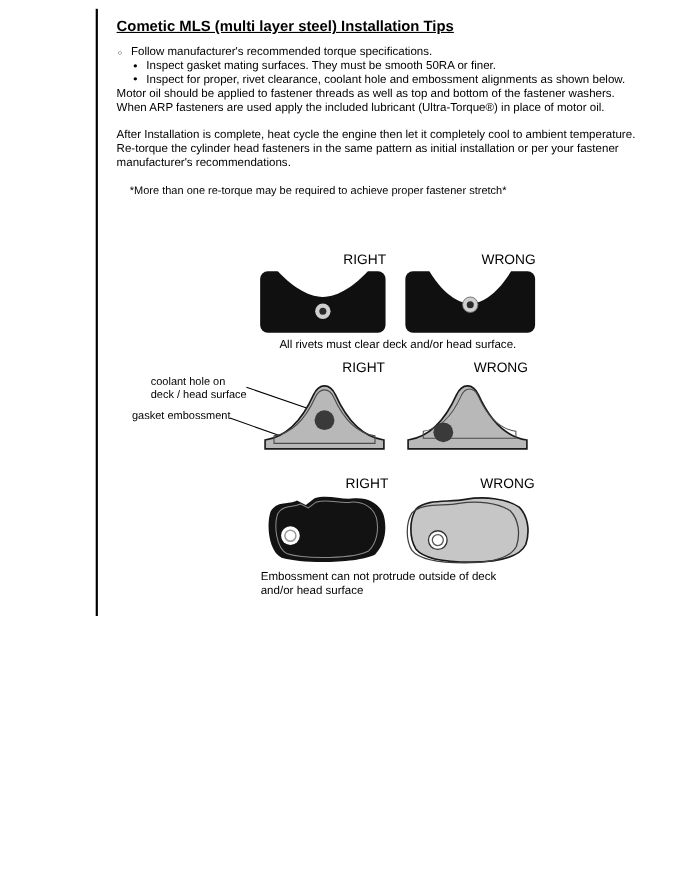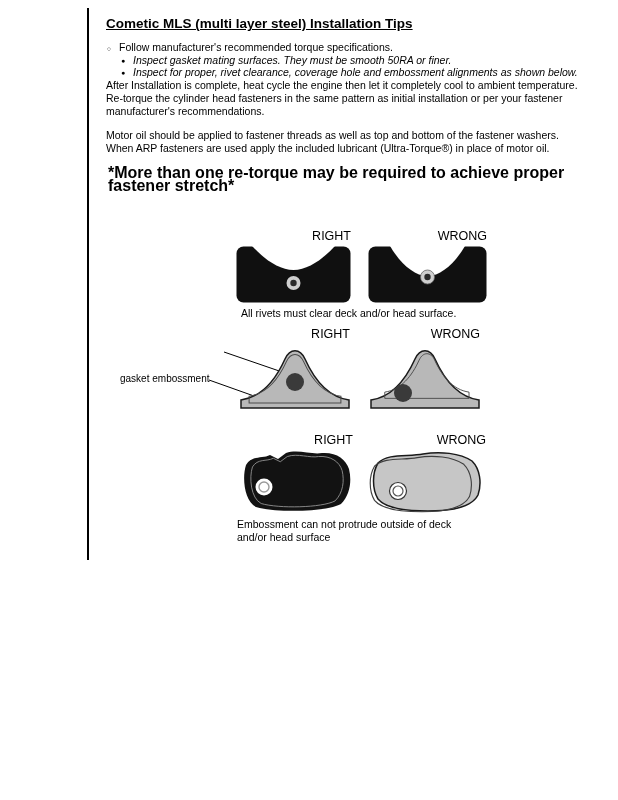--- a/index.html
+++ b/index.html
@@ -3,25 +3,25 @@
 <meta charset="utf-8">
 <style>
   html,body{margin:0;padding:0;background:#fff;}
   .page{position:relative;width:618px;height:560px;background:#ffffff;overflow:hidden;
         font-family:"Liberation Sans",sans-serif;color:#000;}
   .left-rule{position:absolute;left:87px;top:8px;width:2px;height:786px;background:#000;}
   .content{position:absolute;left:106px;top:16px;width:494px;}
   .doc-title{font-size:13.5px;font-weight:bold;text-decoration:underline;margin:0 0 10px 0;}
   .bullet{position:relative;padding-left:13px;font-size:10.5px;line-height:12.6px;}
   .bullet::before{content:"○";position:absolute;left:1px;top:1.5px;font-size:6.5px;}
-  .subbullet{position:relative;padding-left:13px;margin-left:14px;font-size:10.5px;line-height:12.6px;font-style:italic;}
+  .subbullet{position:relative;padding-left:13px;margin-left:14px;font-size:10.5px;line-height:12.6px;}
   .subbullet::before{content:"●";position:absolute;left:1px;top:1px;font-size:7px;}
   .diesel-heading{font-size:11.5px;font-weight:bold;margin:13px 0 9px 0;}
   .para{font-size:10.5px;line-height:13px;margin:0 0 11px 0;width:478px;}
-  .note{font-size:16px;line-height:13px;margin:2px;font-weight:bold;}
+  .note{font-size:10px;line-height:13px;margin:12px;}
   .hdr{position:absolute;font-size:12.5px;text-align:right;}
   .diag{position:absolute;}
   .caption{position:absolute;font-size:10.5px;line-height:12.5px;}
   .prelines{white-space:pre-line;}
   .side-label{position:absolute;font-size:10px;line-height:11.5px;}
   .warranty{position:absolute;left:106px;top:574px;width:488px;}
   .warranty h4{font-size:6.9px;margin:0 0 4px 0;font-weight:bold;}
   .warranty p{font-size:6.4px;line-height:7.3px;margin:0 0 4.5px 0;}
   .footer-code{position:absolute;left:386px;top:757px;font-size:11.5px;}
   svg{display:block;}
@@ -30,24 +30,24 @@
 <body>
 
 <div class="page">
   <div class="left-rule"></div>
 
   <div class="content">
     <h1 class="doc-title">Cometic MLS (multi layer steel) Installation Tips</h1>
 
     <div class="bullet">Follow manufacturer's recommended torque specifications.</div>
     <div class="subbullet">Inspect gasket mating surfaces.  They must be smooth 50RA or finer.</div>
-    <div class="subbullet">Inspect for proper, rivet clearance, coverage hole and embossment alignments as shown below.</div>
+    <div class="subbullet">Inspect for proper, rivet clearance, coolant hole and embossment alignments as shown below.</div>
 
+    <p class="para">Motor oil should be applied to fastener threads as well as top and bottom of the fastener washers. When ARP fasteners are used apply the included lubricant (Ultra-Torque®) in place of motor oil.</p>
     <p class="para">After Installation is complete, heat cycle the engine then let it completely cool to ambient temperature. Re-torque the cylinder head fasteners in the same pattern as initial installation or per your fastener manufacturer's recommendations.</p>
-    <p class="para">Motor oil should be applied to fastener threads as well as top and bottom of the fastener washers. When ARP fasteners are used apply the included lubricant (Ultra-Torque®) in place of motor oil.</p>
     <p class="note">*More than one re-torque may be required to achieve proper fastener stretch*</p>
   </div>
 
   <div class="hdr" style="left:236px;top:229px;width:115px;">RIGHT</div>
   <div class="hdr" style="left:368px;top:229px;width:119px;">WRONG</div>
 
   <div class="diag" style="left:236px;top:246px;">
     <svg width="115" height="57" viewBox="0 0 115 57">
       <rect x="0.5" y="0.5" width="114" height="56" rx="7" fill="#101010"></rect>
       <path d="M16,0 C28,13 43,24 57.5,24 C72,24 87,13 99,0 Z" fill="#ffffff"></path>
@@ -56,25 +56,27 @@
     </svg>
   </div>
   <div class="diag" style="left:368px;top:246px;">
     <svg width="119" height="57" viewBox="0 0 119 57">
       <rect x="0.5" y="0.5" width="118" height="56" rx="7" fill="#101010"></rect>
       <path d="M22,0 C32,17 46,30 59.5,30 C73,30 87,17 97,0 Z" fill="#ffffff"></path>
       <circle cx="59.5" cy="31" r="7" fill="#cfcfcf" stroke="#666" stroke-width="0.8"></circle>
       <circle cx="59.5" cy="31" r="3.2" fill="#2b2b2b"></circle>
     </svg>
   </div>
-  <div class="caption" style="left:241px;top:307px;text-align:center;">All rivets must clear deck and/or head surface.</div>
+  <div class="caption" style="left:254px;top:307px;text-align:center;">All rivets must clear deck and/or head surface.</div>
 
   <div class="hdr" style="left:240px;top:327px;width:110px;">RIGHT</div>
   <div class="hdr" style="left:370px;top:327px;width:110px;">WRONG</div>
 
+  <div class="side-label prelines" style="left:137px;top:342px;">coolant hole on
+deck / head surface</div>
   <div class="side-label" style="left:120px;top:373px;">gasket embossment</div>
 
   <svg class="diag" style="left:200px;top:340px;" width="110" height="70" viewBox="0 0 110 70">
     <line x1="24" y1="12" x2="88" y2="34" stroke="#000" stroke-width="1"></line>
     <line x1="9" y1="40" x2="54" y2="56" stroke="#000" stroke-width="1"></line>
   </svg>
 
   <div class="diag" style="left:240px;top:341px;">
     <svg width="110" height="68" viewBox="0 0 110 68">
       <path d="M1,67 L1,59 C22,56 36,38 45,18 C50,7 60,7 65,18 C74,38 88,56 109,59 L109,67 Z" fill="#b8b8b8" stroke="#1a1a1a" stroke-width="1.5"></path>

